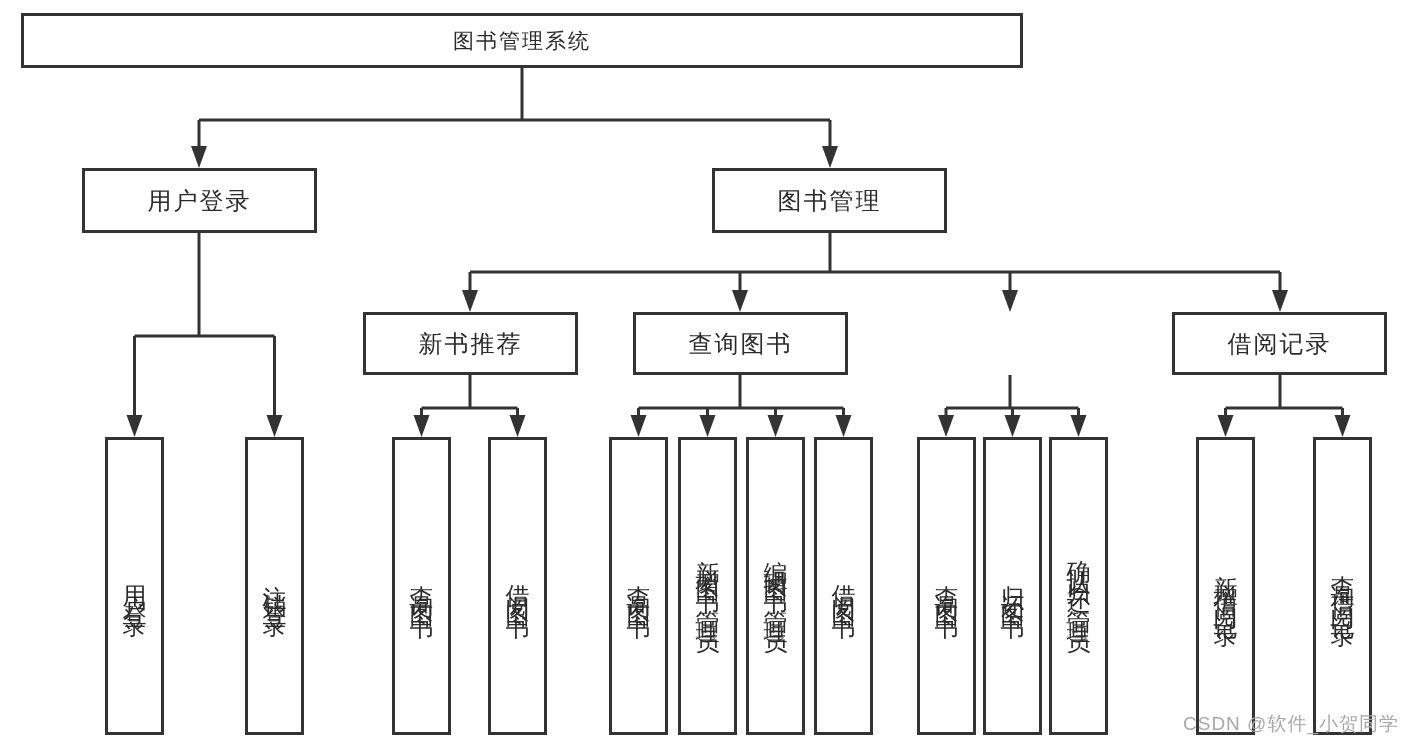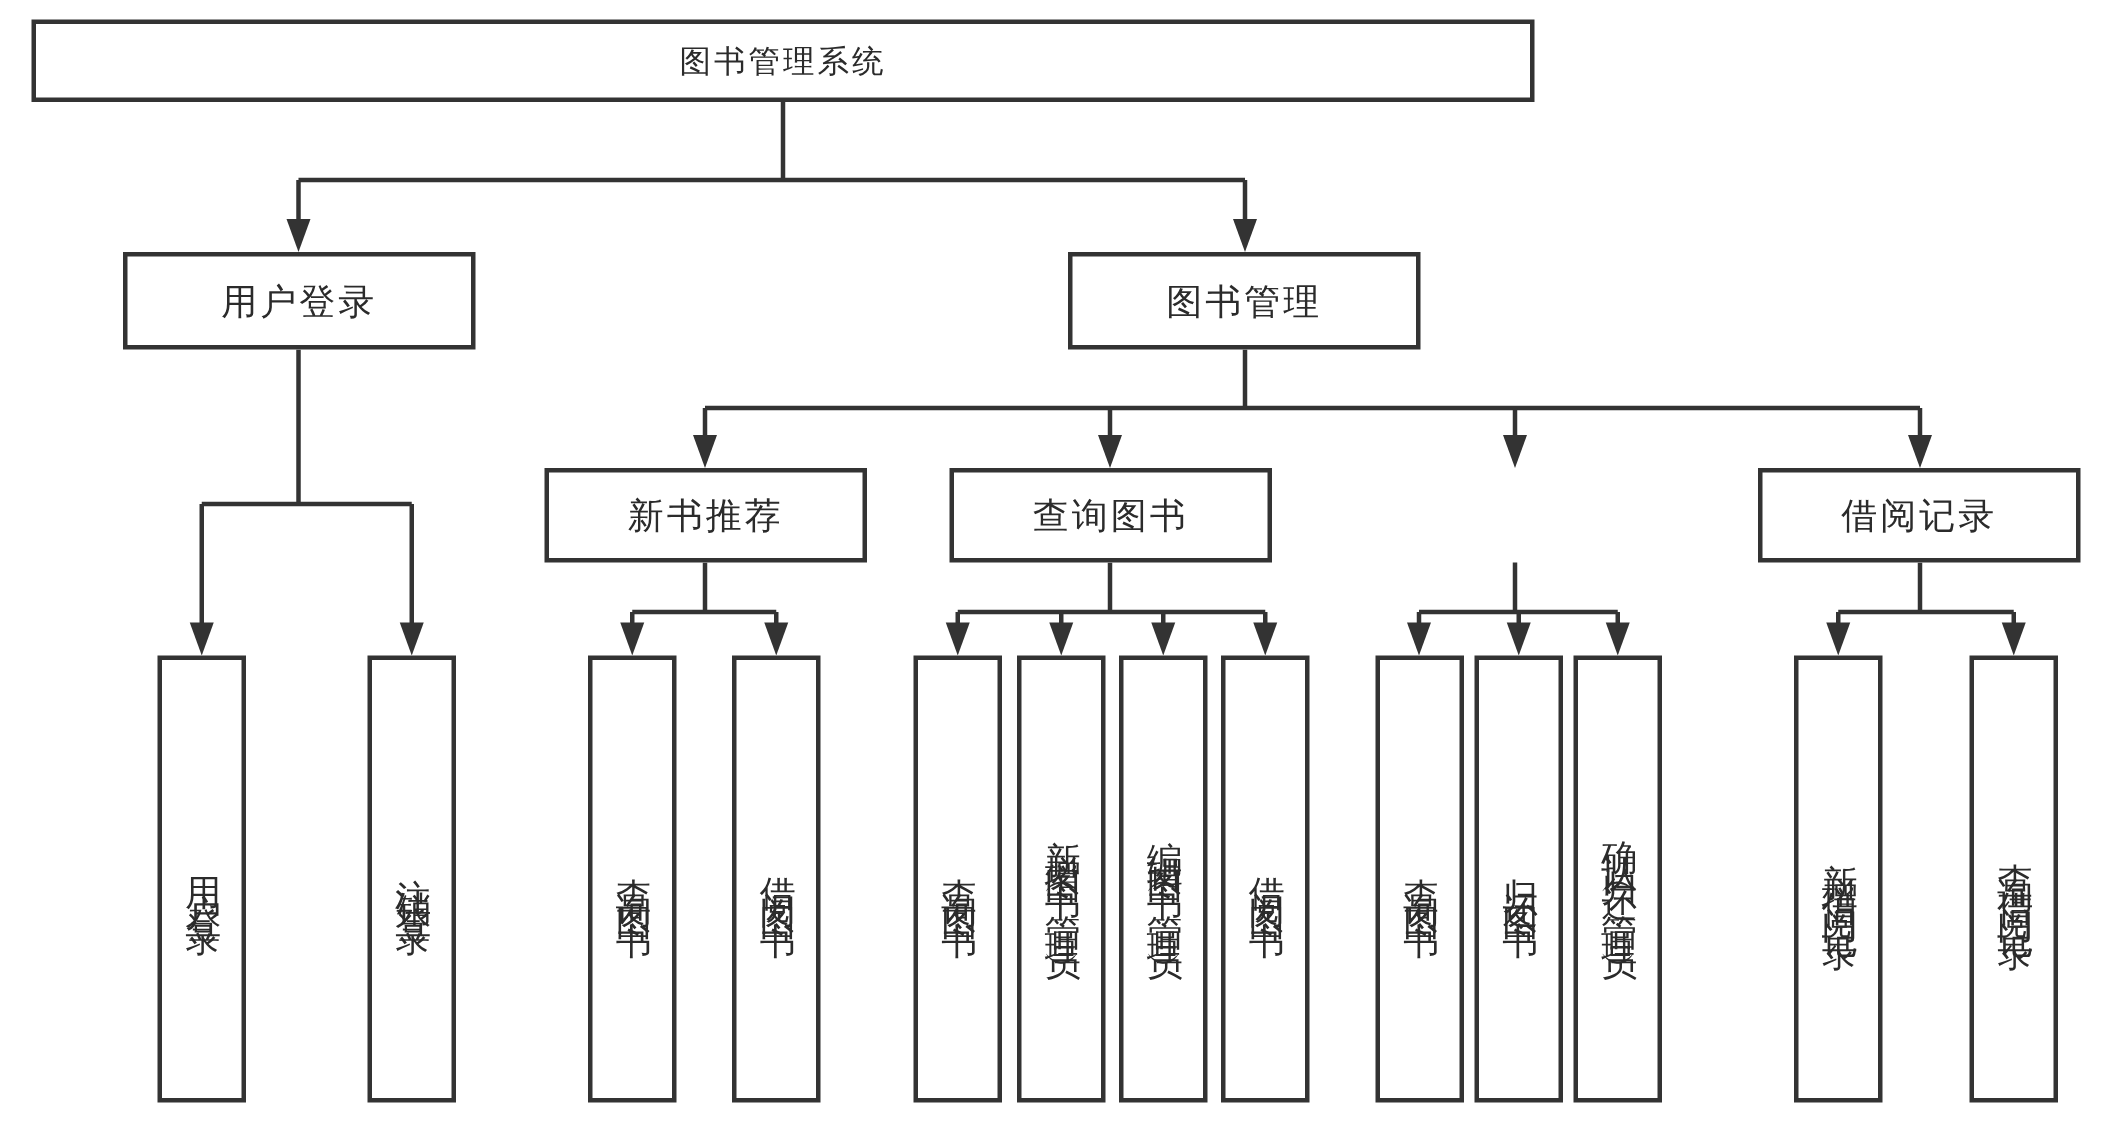--- a/index.html
+++ b/index.html
@@ -173,14 +173,15 @@
     <span class="lbl">确认归还（管理员）</span>
   </div>
 
   <div class="box v" style="left:1196px;top:437px;width:59px;height:298px">
     <span class="lbl">新增借阅记录</span>
   </div>
   <div class="box v" style="left:1313px;top:437px;width:59px;height:298px">
     <span class="lbl">查询借阅记录</span>
   </div>
 
+  <div class="watermark">CSDN @软件_小贺同学</div>
 
 </div>
 
 </body></html>

